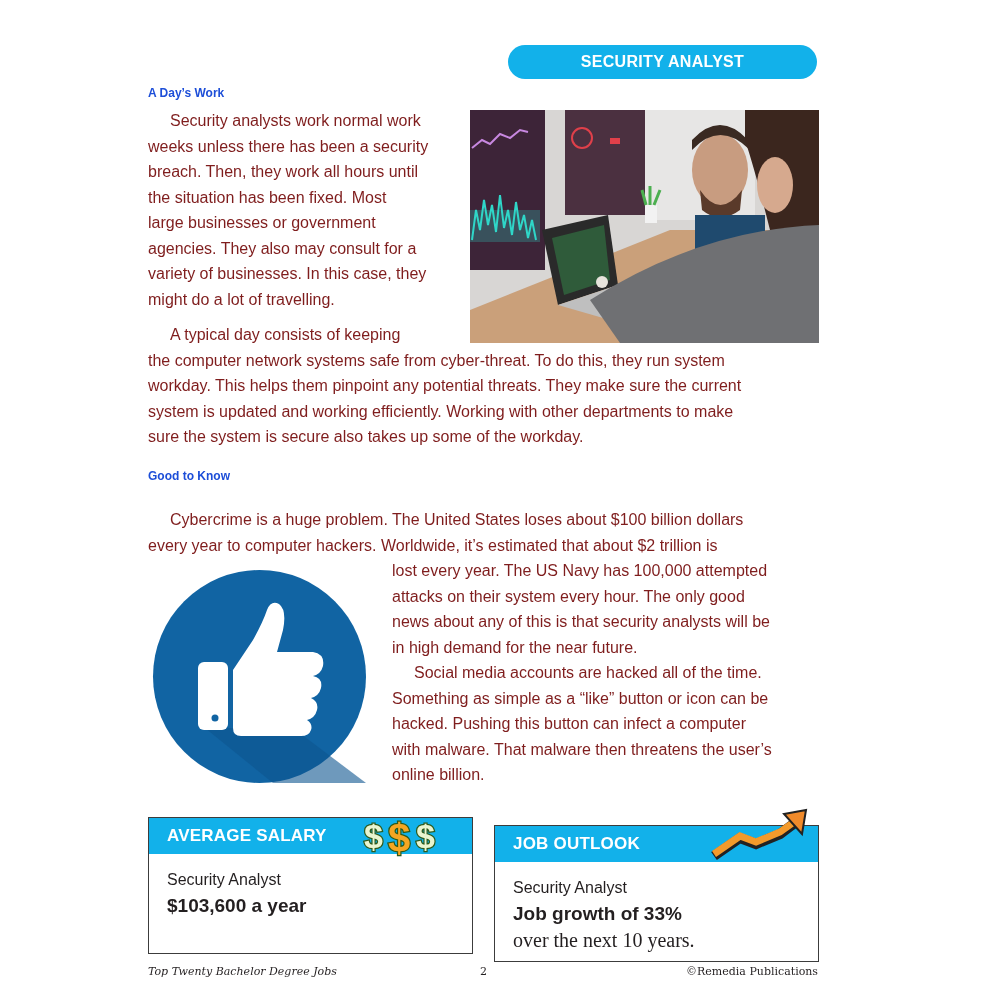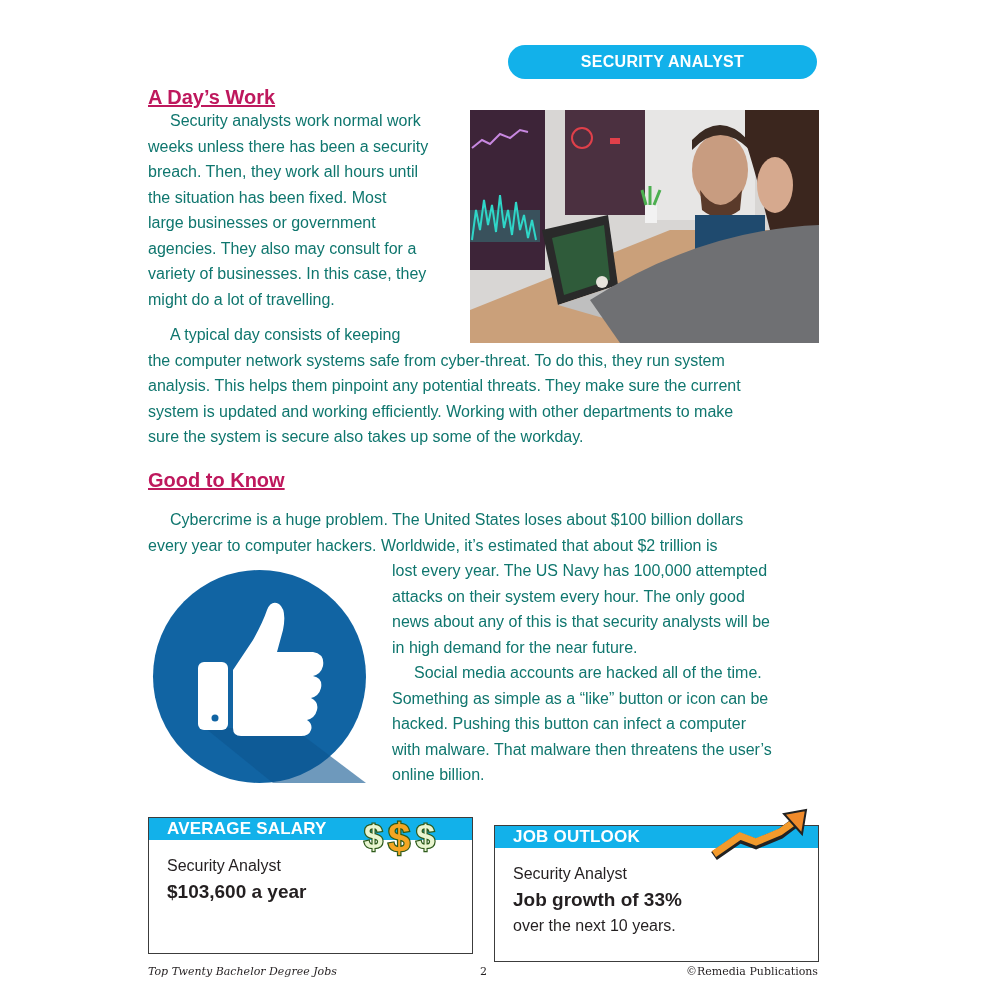--- a/index.html
+++ b/index.html
@@ -4,38 +4,38 @@
 <style>
   html, body { margin: 0; padding: 0; background: #ffffff; }
   body { width: 1000px; height: 1000px; position: relative; overflow: hidden;
          font-family: "Liberation Sans", sans-serif; color: #231f20; }
   .abs { position: absolute; }
 
   .banner { left: 508px; top: 45px; width: 309px; height: 34px; background: #12b1ea;
             border-radius: 17px; color: #fff; font-weight: bold; font-size: 16px;
             display: flex; align-items: center; justify-content: center; letter-spacing: 0.3px; }
 
-  .heading { font-weight: bold; font-size: 20px; color: #be185d; text-decoration: underline; }
-  .body-text { font-size: 16px; line-height: 25.5px; color: #0f766e; }
+  .heading { font-weight: bold; font-size: 12px; color: #1d4ed8; }
+  .body-text { font-size: 16px; line-height: 25.5px; color: #7f1d1d; }
   .indent { text-indent: 22px; }
   .line { white-space: nowrap; }
 
   .photo { left: 470px; top: 110px; width: 349px; height: 233px; overflow: hidden;
            background: linear-gradient(135deg, #3a2a3a 0%, #5b4656 30%, #d9d7d6 55%, #cfcac6 75%, #8a8a8e 100%); }
 
   .like-circle { left: 153px; top: 570px; width: 213px; height: 213px; border-radius: 50%;
                  background: #1164a3; }
 
   .info-box { border: 1.5px solid #3c3c3c; background: #fff; }
-  .info-head { background: #12b1ea; height: 22px; color: #fff; font-weight: bold; font-size: 17px;
+  .info-head { background: #12b1ea; height: 36px; color: #fff; font-weight: bold; font-size: 17px;
                display: flex; align-items: center; padding-left: 18px; letter-spacing: 0.2px; }
   .info-body { padding: 14px 0 0 18px; font-size: 16px; }
   .info-sub { line-height: 24px; }
   .info-big { font-weight: bold; font-size: 19px; line-height: 28px; }
-  .info-small { font-size: 16px; line-height: 24px; }
+  .info-small { font-size: 20px; line-height: 24px; font-family: Liberation Serif, serif; }
 
   .footer { top: 965px; font-family: "DejaVu Serif", serif; font-size: 11px; color: #231f20; }
 </style>
 </head>
 <body>
 
 <div class="abs banner">
   <span>SECURITY ANALYST</span>
 </div>
 
@@ -48,21 +48,21 @@
   <div class="line">the situation has been fixed. Most</div>
   <div class="line">large businesses or government</div>
   <div class="line">agencies. They also may consult for a</div>
   <div class="line">variety of businesses. In this case, they</div>
   <div class="line">might do a lot of travelling.</div>
 </div>
 
 <div class="abs body-text" style="left:148px; top:322px; width:680px;">
   <div class="line indent">A typical day consists of keeping</div>
   <div class="line">the computer network systems safe from cyber-threat. To do this, they run system</div>
-  <div class="line">analysis. This helps them pinpoint any potential threats. They make sure the current</div>
+  <div class="line">workday. This helps them pinpoint any potential threats. They make sure the current</div>
   <div class="line">system is updated and working efficiently. Working with other departments to make</div>
   <div class="line">sure the system is secure also takes up some of the workday.</div>
 </div>
 
 <div class="abs photo" title="Two security analysts looking at a laptop and monitors with charts">
   <svg width="349" height="233" viewBox="0 0 349 233">
     <rect x="0" y="0" width="349" height="233" fill="#d8d6d4"></rect>
 
     <rect x="0" y="0" width="75" height="160" fill="#3d2438"></rect>
     <polyline points="2,38 12,30 20,34 30,24 40,28 50,20 58,22" fill="none" stroke="#c888e0" stroke-width="2"></polyline>

